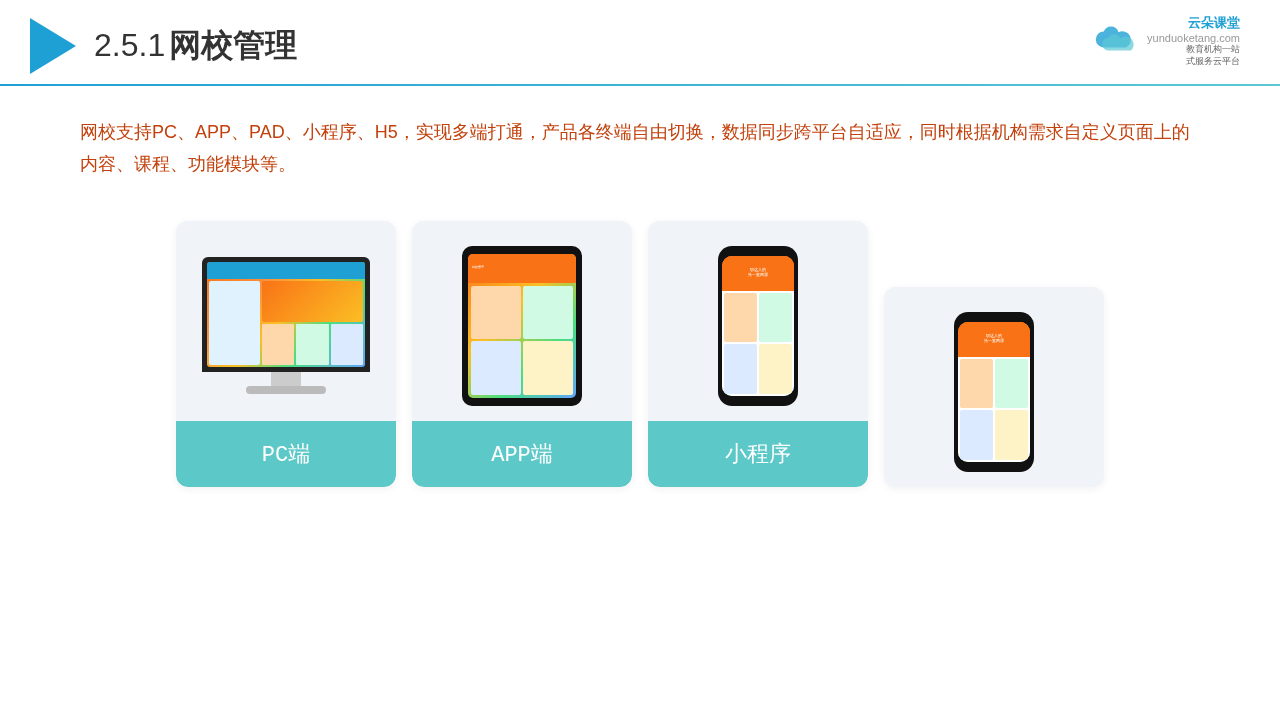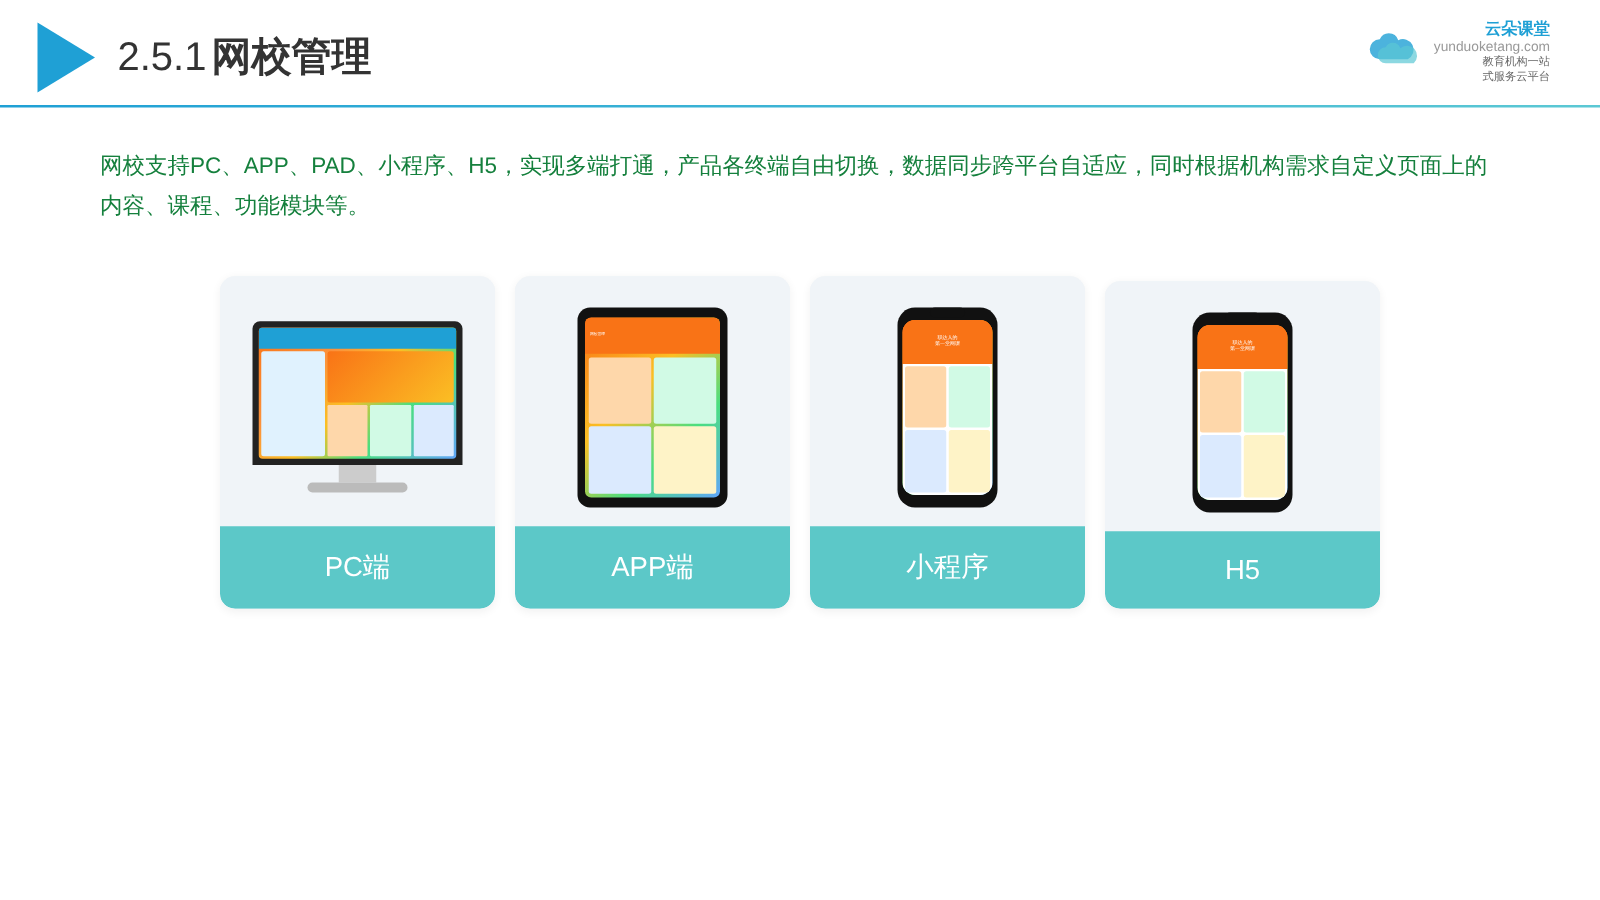--- a/index.html
+++ b/index.html
@@ -55,21 +55,21 @@
     .header-divider {
       height: 2px;
       background: linear-gradient(to right, #1fa0d5, #5bc8d4);
       margin: 10px 0 0 0;
     }
 
     
     .description {
       padding: 30px 80px 20px 80px;
       font-size: 18px;
-      color: #15803d;
+      color: #c2410c;
       line-height: 1.8;
     }
 
     
     .cards-section {
       display: flex;
       justify-content: center;
       align-items: flex-end;
       gap: 16px;
       padding: 20px 60px 0 60px;
@@ -77,20 +77,21 @@
 
     .card {
       background: #f0f4f8;
       border-radius: 12px;
       display: flex;
       flex-direction: column;
       align-items: center;
       width: 220px;
       overflow: hidden;
       box-shadow: 0 2px 8px rgba(0,0,0,0.06);
+      font-family: Liberation Mono, monospace;
     }
 
     .card-image-area {
       width: 100%;
       height: 200px;
       display: flex;
       align-items: center;
       justify-content: center;
       padding: 20px 15px 10px;
       background: #f0f4f8;
@@ -358,16 +359,15 @@
                 <div class="app-block"></div>
                 <div class="app-block"></div>
                 <div class="app-block"></div>
                 <div class="app-block"></div>
               </div>
             </div>
           </div>
         </div>
       </div>
     </div>
-    <div class="card-label">H5</div>
   </div>
 
 </div>
 
 </body></html>

